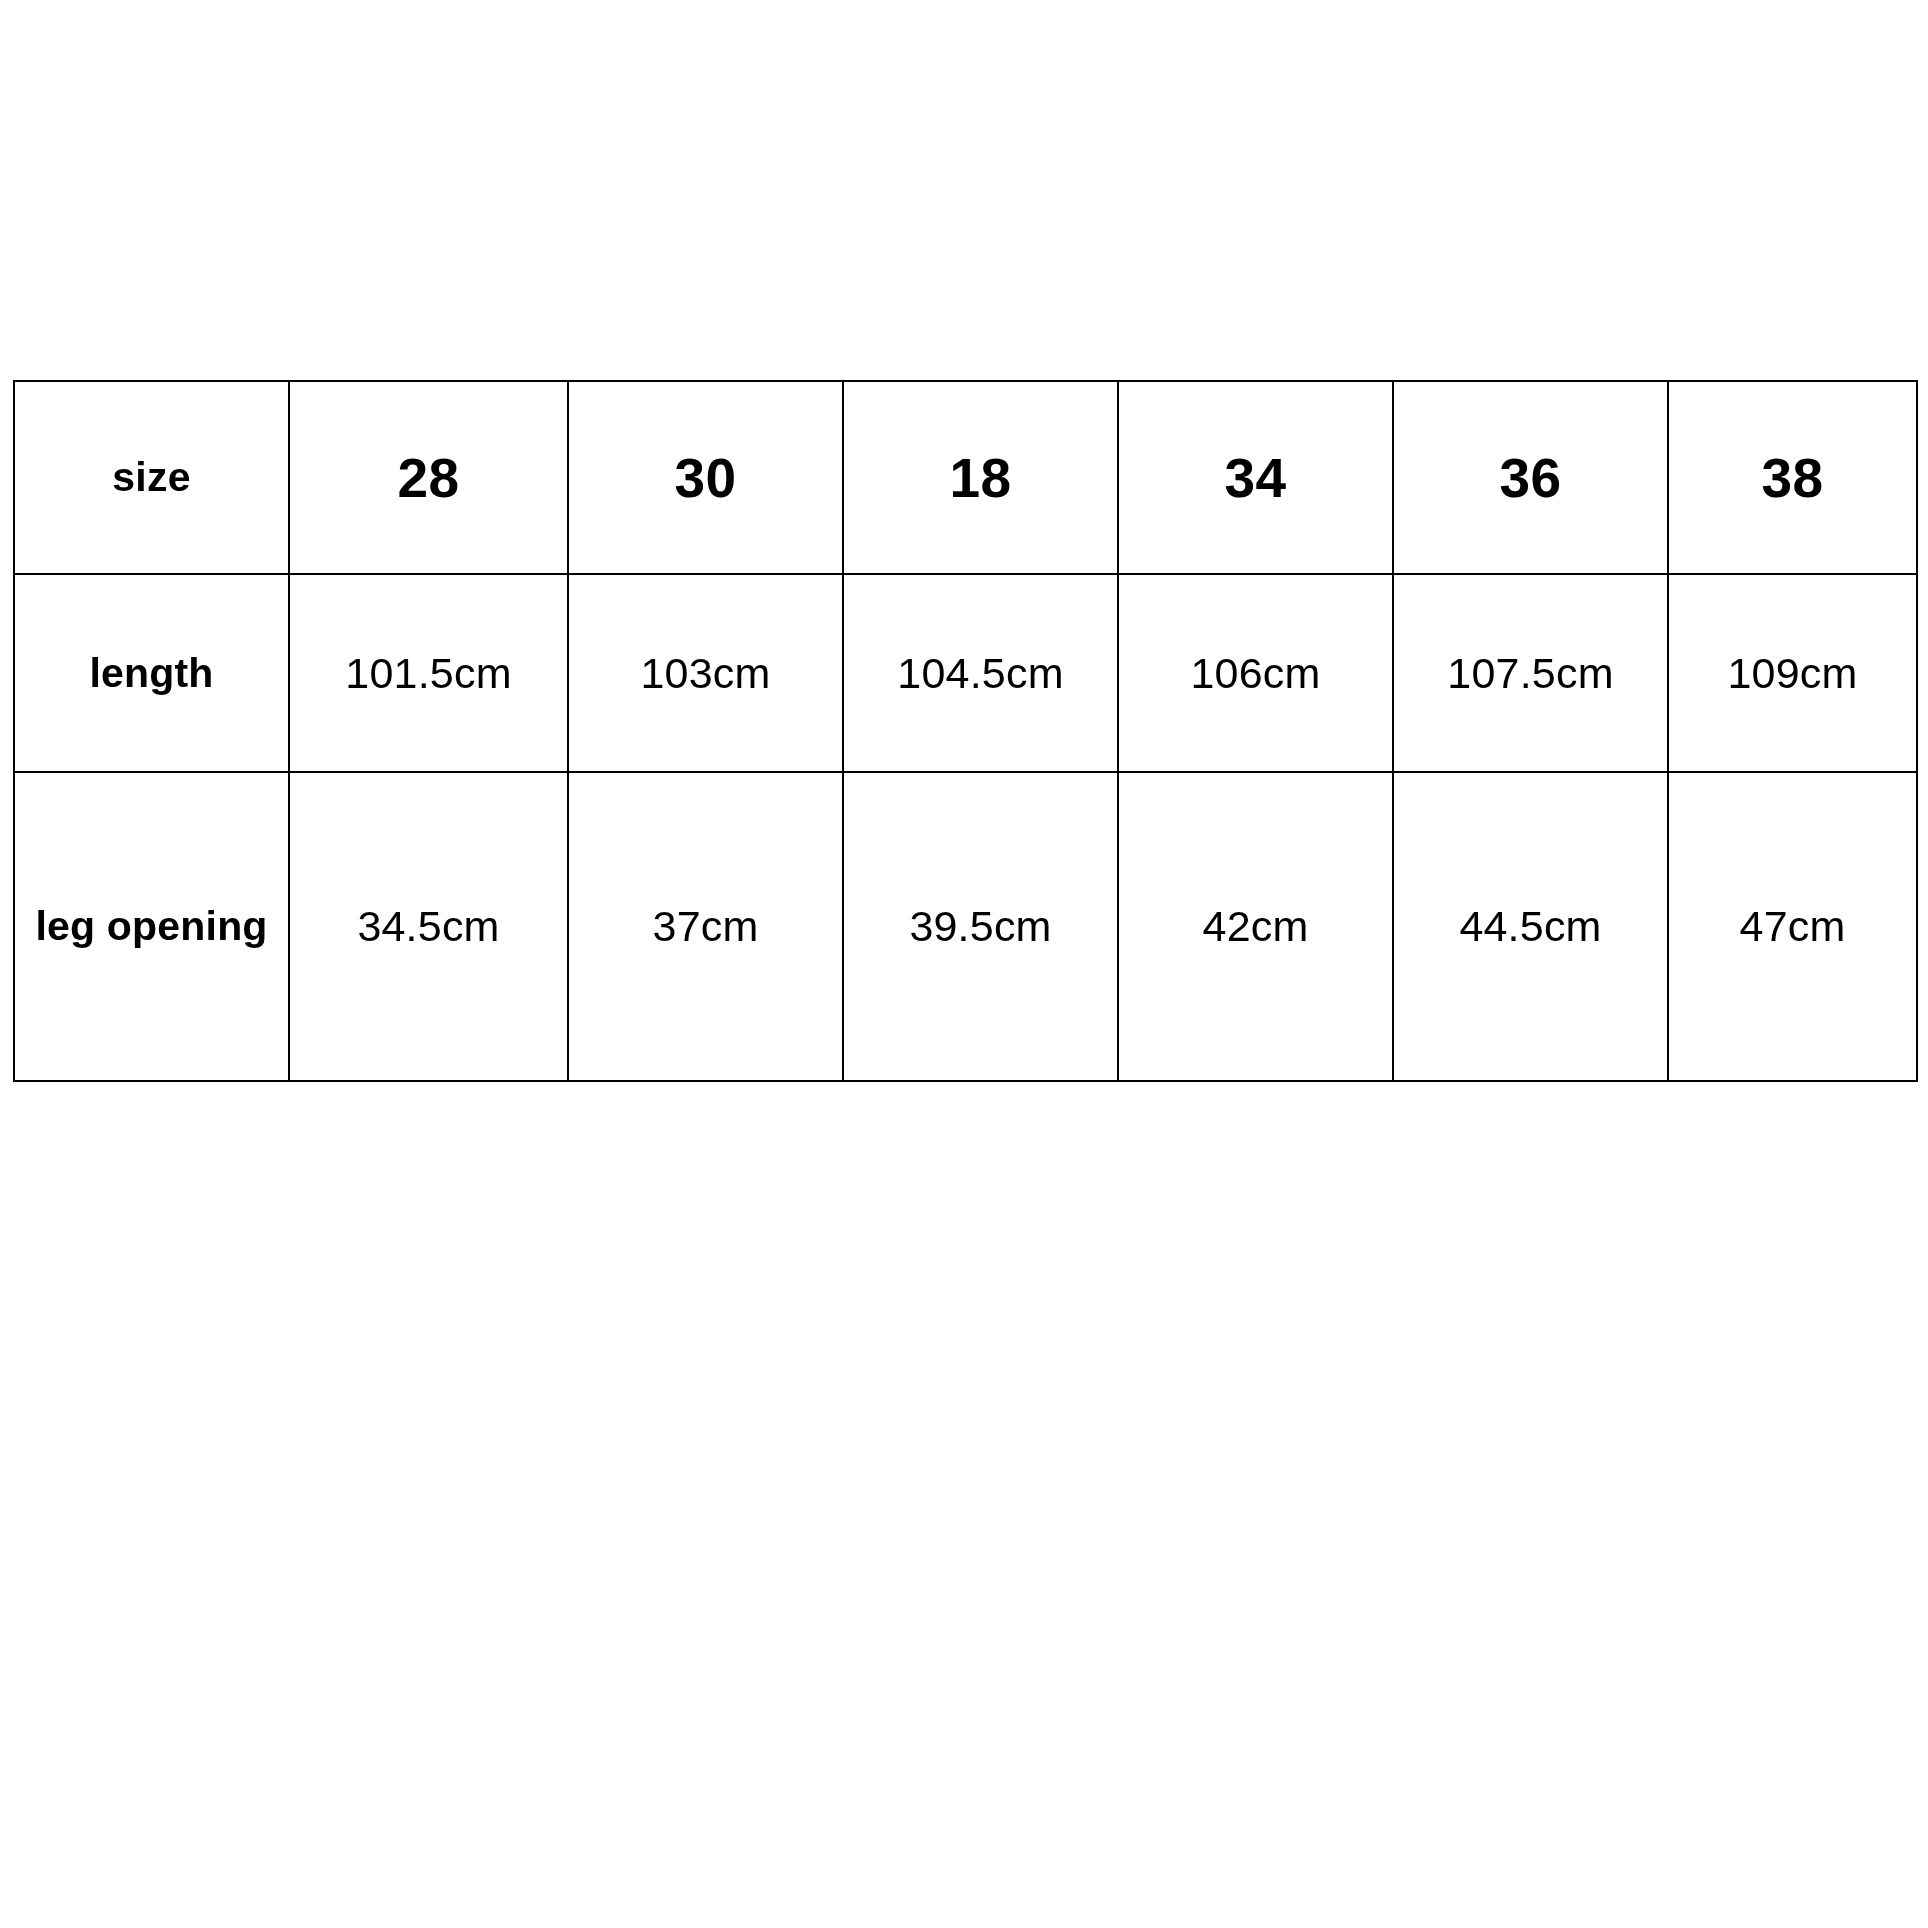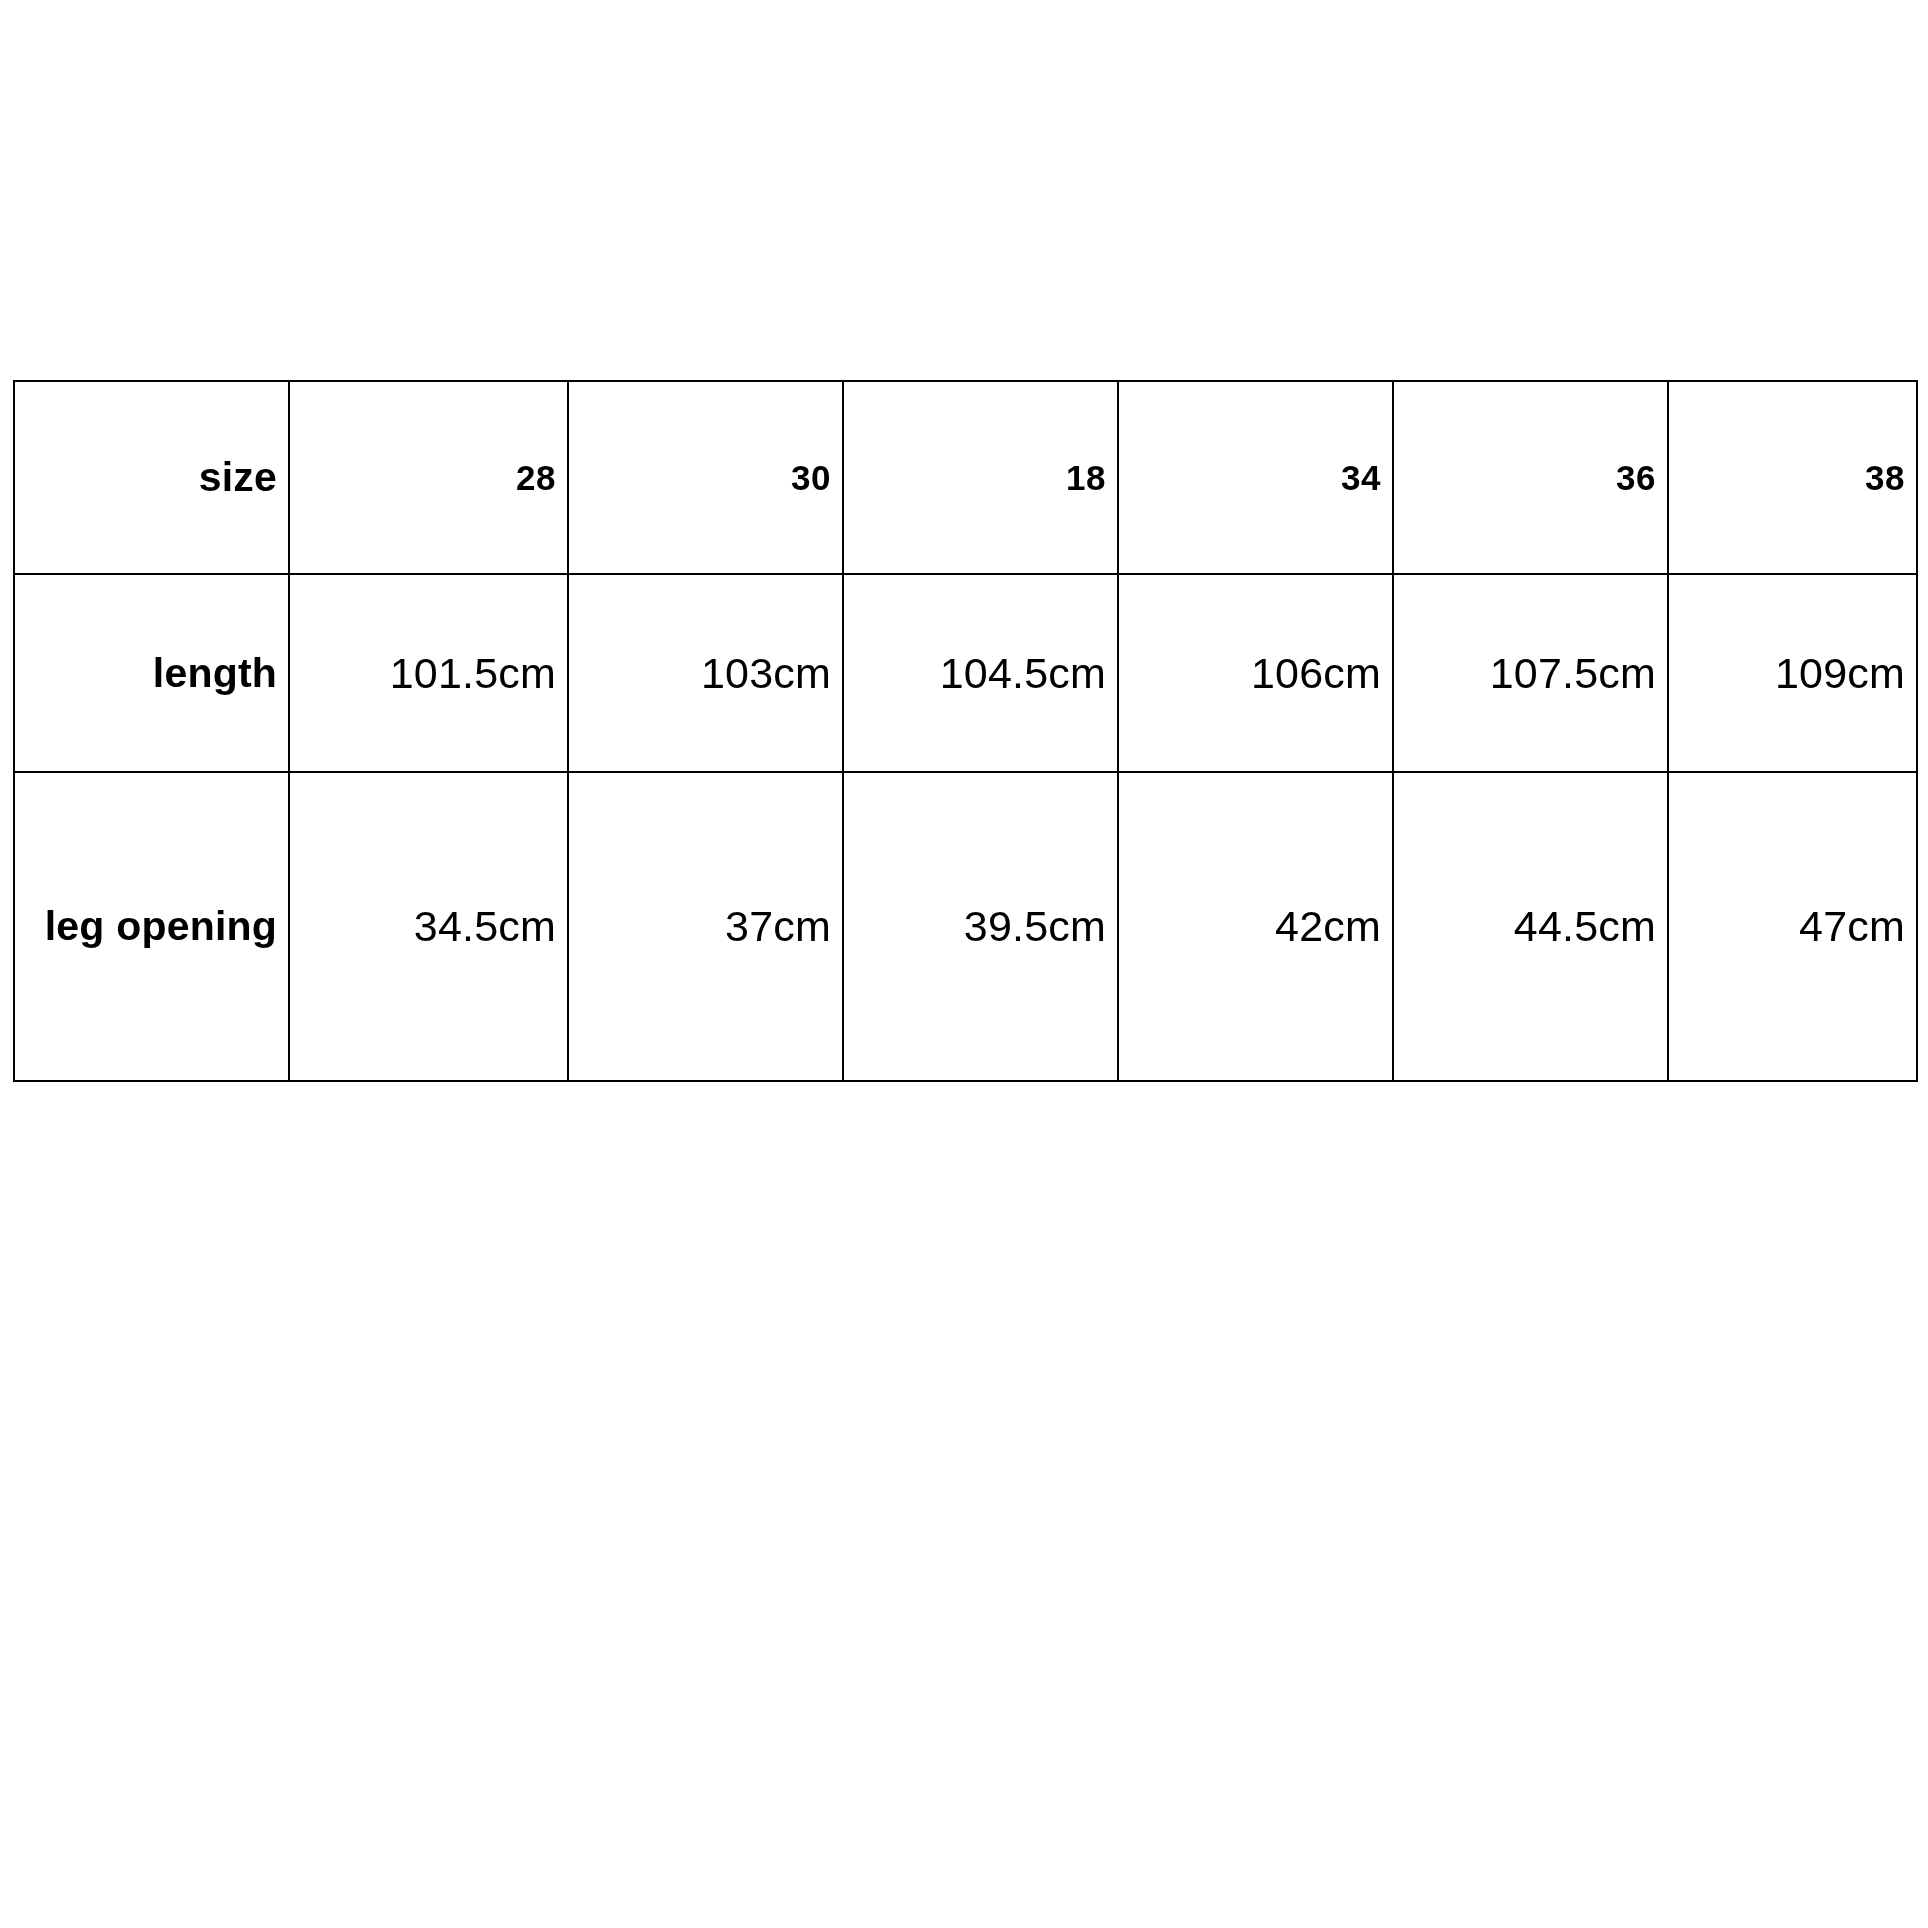--- a/index.html
+++ b/index.html
@@ -30,23 +30,23 @@
   }
 
   table.size-chart {
     border-collapse: collapse;
     table-layout: fixed;
     width: 1902px;
   }
 
   table.size-chart td {
     border: 2.8px solid #000000;
-    text-align: right;
+    text-align: center;
     vertical-align: middle;
-    padding: 0 11px;
+    padding: 0 20px;
     box-sizing: border-box;
   }
 
   
   col.c0 { width: 275px; }
   col.c1 { width: 279px; }
   col.c2 { width: 275px; }
   col.c3 { width: 275px; }
   col.c4 { width: 275px; }
   col.c5 { width: 275px; }
@@ -59,21 +59,21 @@
 
   .rowlabel {
     font-weight: 700;
     font-size: 41px;
     letter-spacing: 0.2px;
     line-height: 1.22;
   }
 
   .headcell {
     font-weight: 700;
-    font-size: 35px;
+    font-size: 55px;
     letter-spacing: 0.5px;
   }
 
   .valcell {
     font-weight: 400;
     font-size: 43px;
     letter-spacing: 0.2px;
   }
 </style>
 </head>

